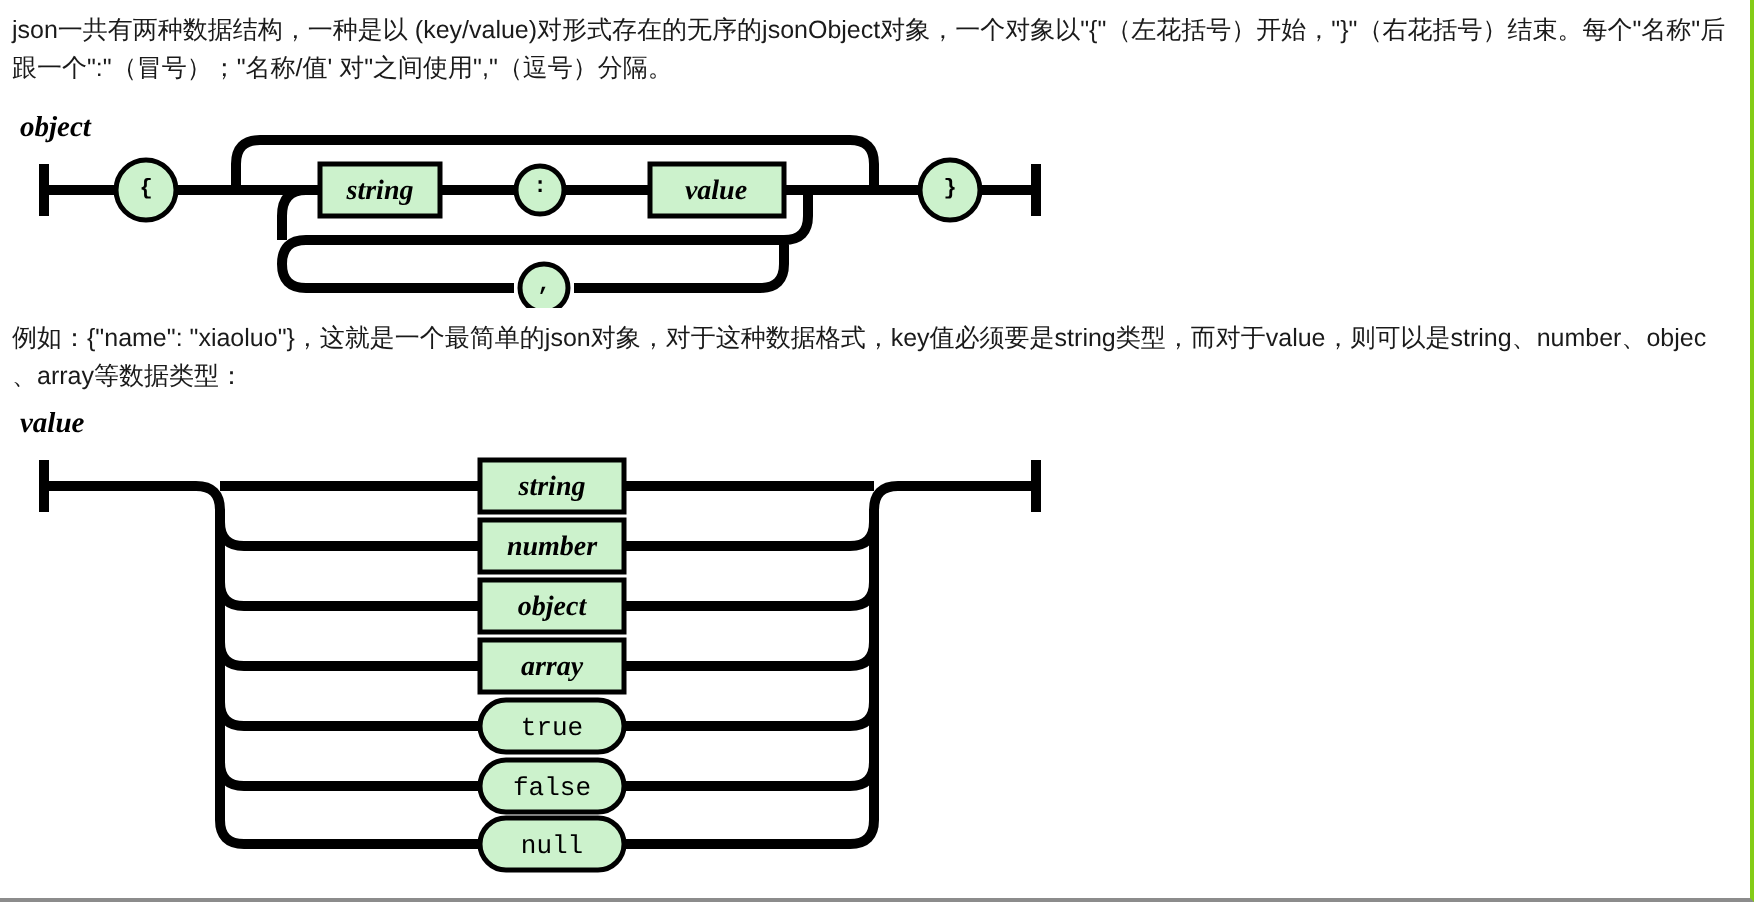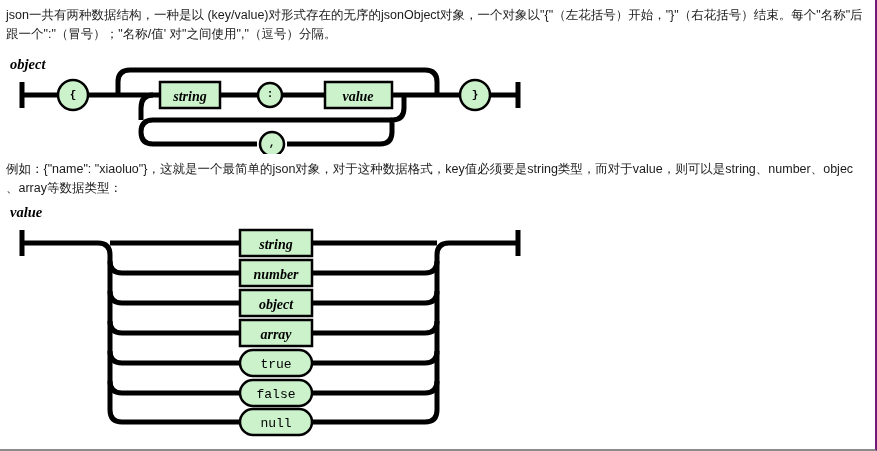--- a/index.html
+++ b/index.html
@@ -12,21 +12,21 @@
     height: 451px;
     overflow: hidden;
     font-family: "Liberation Sans", "DejaVu Sans", sans-serif;
   }
   #page {
     position: relative;
     width: 877px;
     height: 451px;
     background: #ffffff;
     box-sizing: border-box;
-    border-right: 2px solid #701a75;
+    border-right: 2px solid #84cc16;
     border-bottom: 2px solid #8c8c8c;
     overflow: hidden;
   }
   .para {
     position: absolute;
     left: 6px;
     width: 868px;
     font-size: 12.5px;
     line-height: 19px;
     color: #1a1a1a;

